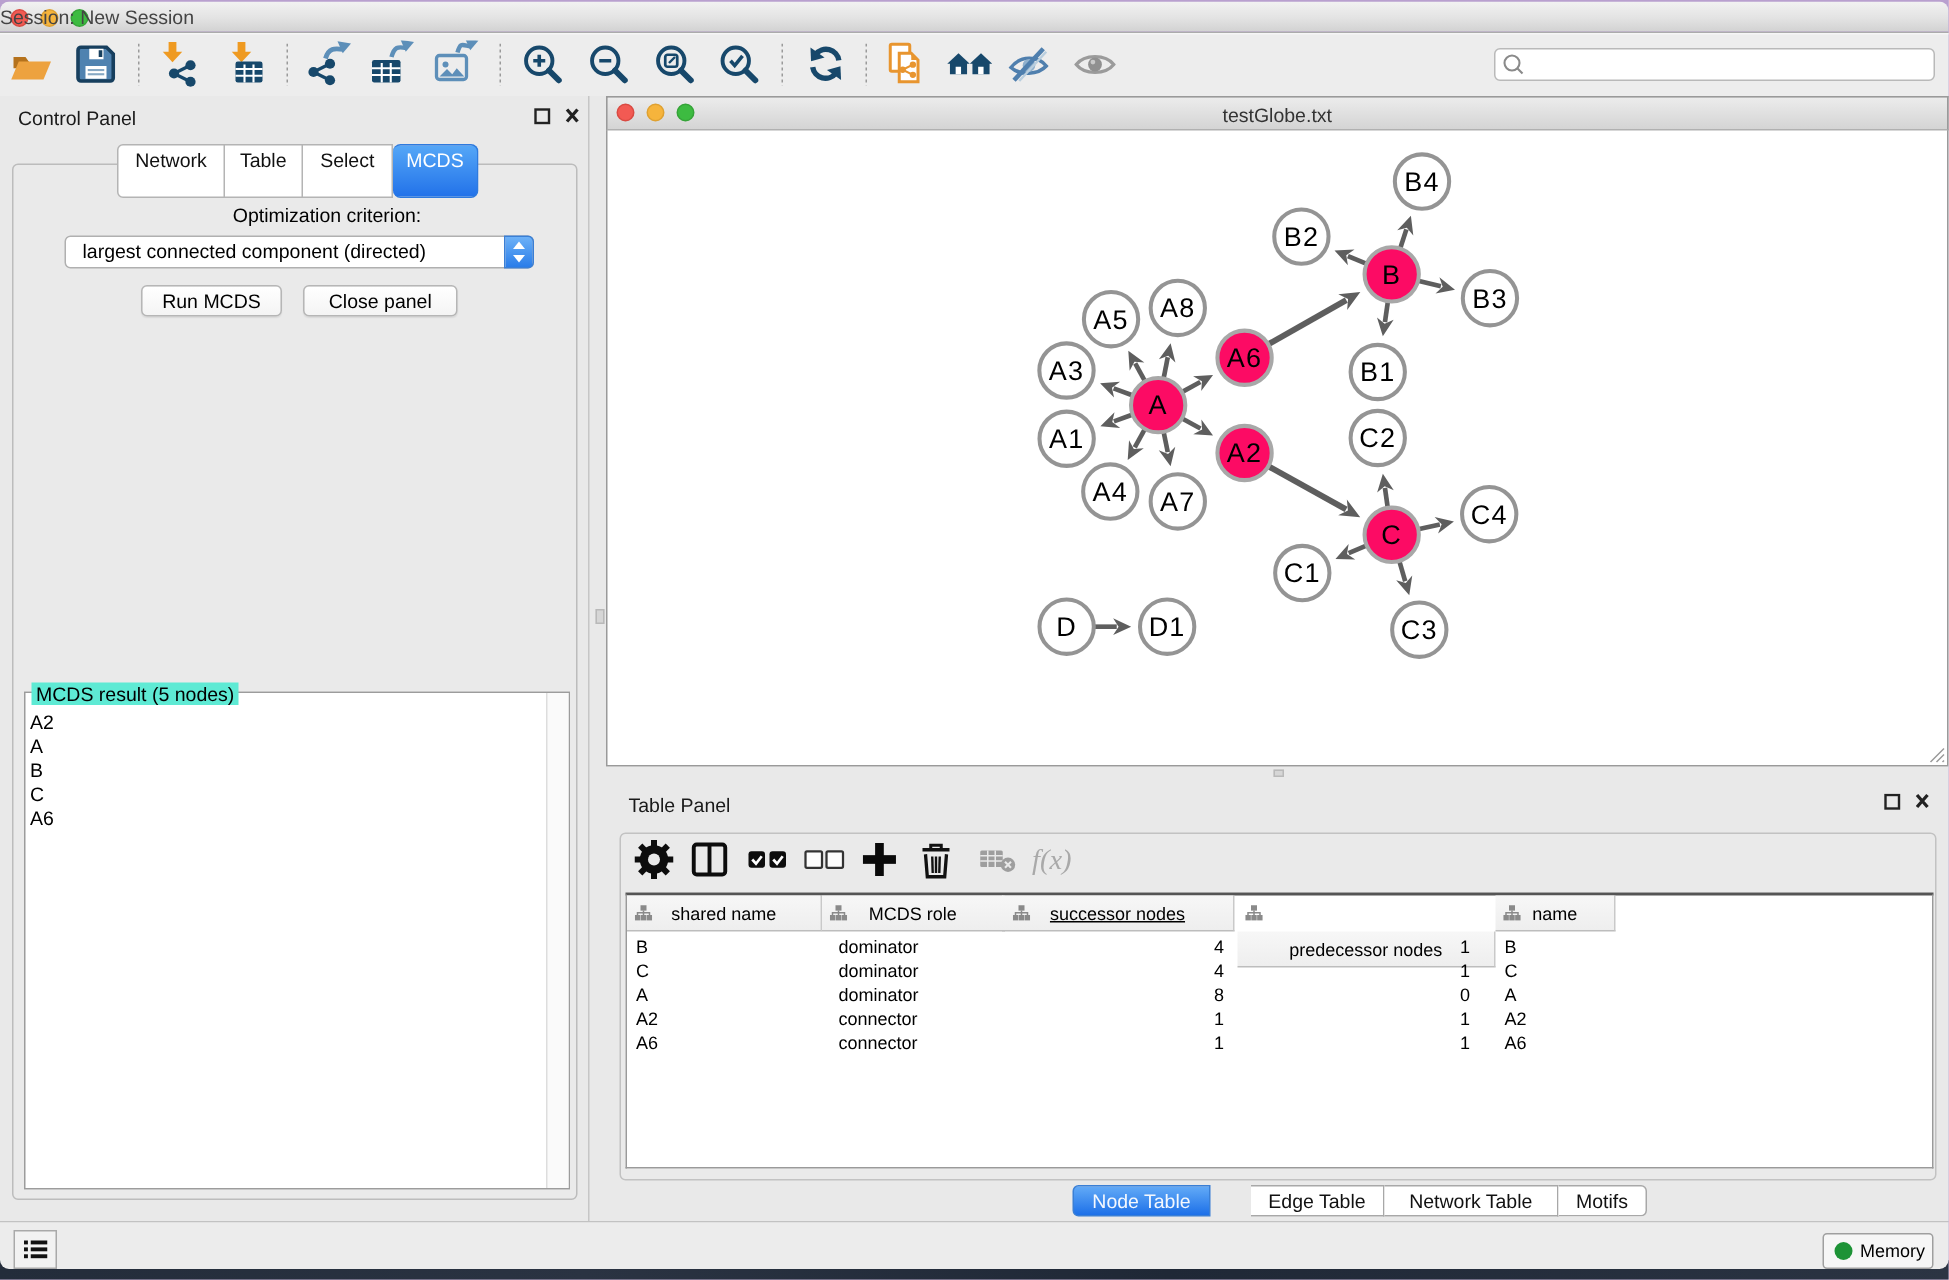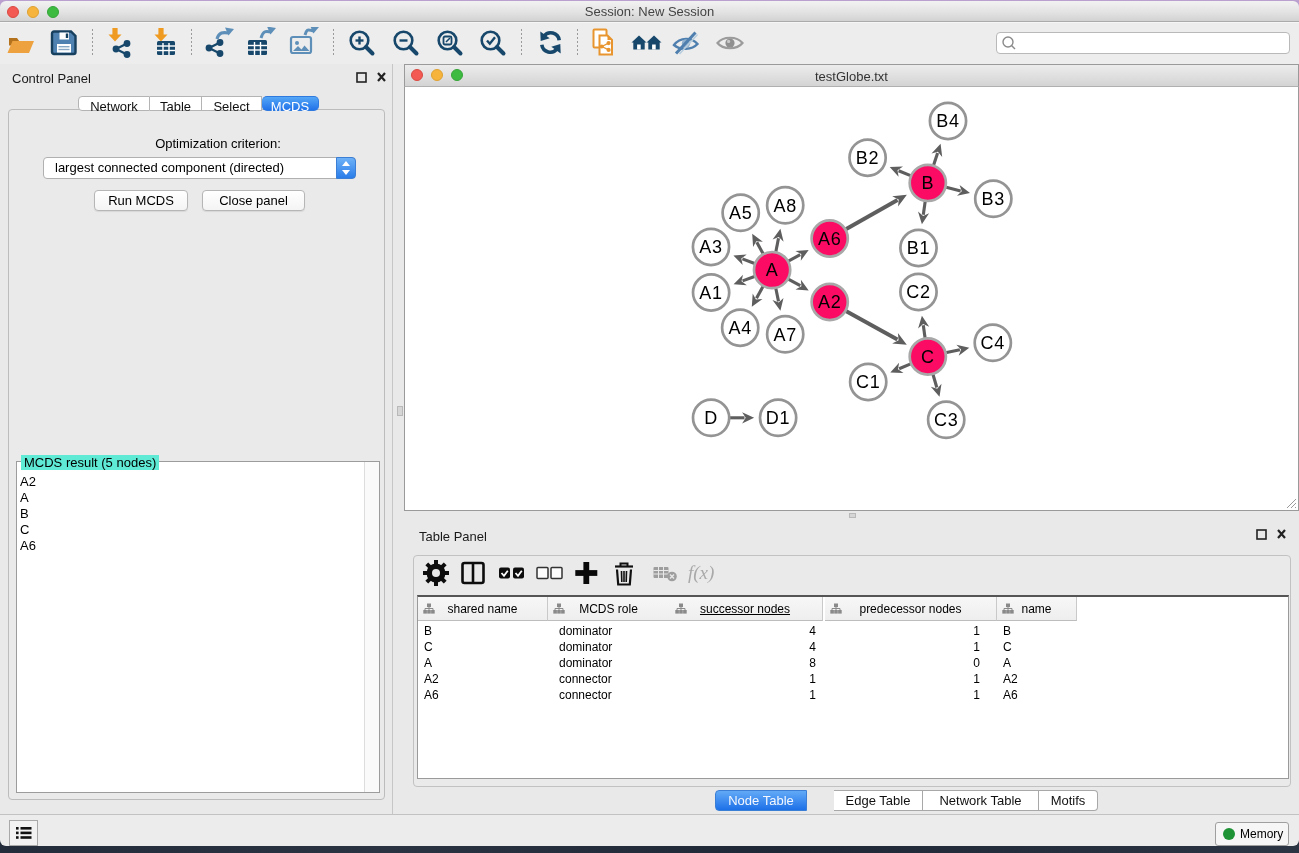--- a/index.html
+++ b/index.html
@@ -1,28 +1,28 @@
 <!DOCTYPE html>
 <html><head><meta charset="utf-8"><style>
 *{margin:0;padding:0;box-sizing:border-box;}
 html,body{width:1299px;height:853px;overflow:hidden;background:#b9a0cf;font-family:"Liberation Sans",sans-serif;}
 .abs{position:absolute;}
 #titlebar{left:0;top:1px;width:1299px;height:21px;background:linear-gradient(#f2f2f2 0%,#e3e3e3 55%,#d2d2d2 100%);border-bottom:1px solid #ababab;border-radius:6px 6px 0 0;}
-#titletext{left:0;top:4px;width:1299px;text-align:center;font-size:13px;color:#444;}
+#titletext{left:0;top:4px;width:1299px;font-size:13px;color:#444;}
 .tl{top:6px;width:12px;height:12px;border-radius:50%;}
 #toolbar{left:0;top:22px;width:1299px;height:42px;background:#ededed;border-top:1px solid #f6f6f6;}
 #mainbg{left:0;top:64px;width:1299px;height:750px;background:#e9e9e9;}
 .vsep{top:29px;width:1px;height:28px;background-image:linear-gradient(#9a9a9a 2px,transparent 2px);background-size:1px 4px;}
 #search{left:996px;top:32px;width:294px;height:22px;background:#fff;border:1px solid #b9b9b9;border-radius:4px;}
 #cpanel{left:0;top:64px;width:393px;height:750px;background:#e9e9e9;border-right:1px solid #c6c6c6;}
 #cp-title{left:12px;top:71px;font-size:13px;color:#1a1a1a;}
 #cp-pane{left:8px;top:109px;width:377px;height:691px;border:1px solid #bcbcbc;border-radius:4px;background:#eaeaea;}
 .tabrow{display:flex;}
 #cp-tabs{left:78px;top:96px;height:20px;}
-.tab{height:15px;line-height:19px;font-size:13px;text-align:center;background:#fff;border:1px solid #b4b4b4;border-left:none;color:#111;padding:0 4px;}
+.tab{height:36px;line-height:19px;font-size:13px;text-align:center;background:#fff;border:1px solid #b4b4b4;border-left:none;color:#111;padding:0 4px;}
 .tab.first{border-left:1px solid #b4b4b4;border-radius:4px 0 0 4px;}
 .tab.last{border-radius:0 4px 4px 0;}
 .tab.sel{background:linear-gradient(#55a7f7,#2272e9);color:#fff;border-color:#2e7ade;border-radius:5px;}
 #optlabel{left:8px;top:136px;width:420px;text-align:center;font-size:13px;color:#000;}
 #dropdown{left:43px;top:157px;width:313px;height:22px;background:#fff;border:1px solid #b0b0b0;border-radius:4px;}
 #dd-text{left:55px;top:160px;font-size:13px;color:#000;}
 #dd-btn{left:336px;top:157px;width:20px;height:22px;border-radius:0 4px 4px 0;background:linear-gradient(#6db1f7,#2a7de9);border:1px solid #3a7fd5;}
 .btn{background:linear-gradient(#ffffff,#f4f4f4);border:1px solid #b6b6b6;border-radius:4px;font-size:13px;color:#000;text-align:center;line-height:20px;box-shadow:0 1px 1px rgba(0,0,0,0.08);}
 #btn-run{left:94px;top:190px;width:94px;height:21px;}
 #btn-close{left:202px;top:190px;width:103px;height:21px;}
@@ -377,21 +377,21 @@
     <div class="abs hdrcell" style="left:250px;width:155px;text-decoration:underline;">successor nodes</div>
     <svg class="abs" style="left:257px;top:6px;" width="12" height="12" viewBox="0 0 12 12">
       <g fill="#8a8a8a">
         <rect x="4" y="0.5" width="4" height="3.6"></rect>
         <rect x="0.3" y="7" width="3.6" height="3.6"></rect>
         <rect x="4.2" y="7" width="3.6" height="3.6"></rect>
         <rect x="8.1" y="7" width="3.6" height="3.6"></rect>
         <path d="M6,4 v2 M2,7 v-1.5 h8 V7 M6,5.5 v1.5" fill="none" stroke="#8a8a8a" stroke-width="1"></path>
       </g>
     </svg>
-    <div class="abs hdrcell" style="left:407px;width:172px;">predecessor nodes</div>
+    <div class="abs hdrcell" style="left:407px;width:172px;margin-top:24px;">predecessor nodes</div>
     <svg class="abs" style="left:412px;top:6px;" width="12" height="12" viewBox="0 0 12 12">
       <g fill="#8a8a8a">
         <rect x="4" y="0.5" width="4" height="3.6"></rect>
         <rect x="0.3" y="7" width="3.6" height="3.6"></rect>
         <rect x="4.2" y="7" width="3.6" height="3.6"></rect>
         <rect x="8.1" y="7" width="3.6" height="3.6"></rect>
         <path d="M6,4 v2 M2,7 v-1.5 h8 V7 M6,5.5 v1.5" fill="none" stroke="#8a8a8a" stroke-width="1"></path>
       </g>
     </svg>
     <div class="abs hdrcell" style="left:579px;width:80px;">name</div>

